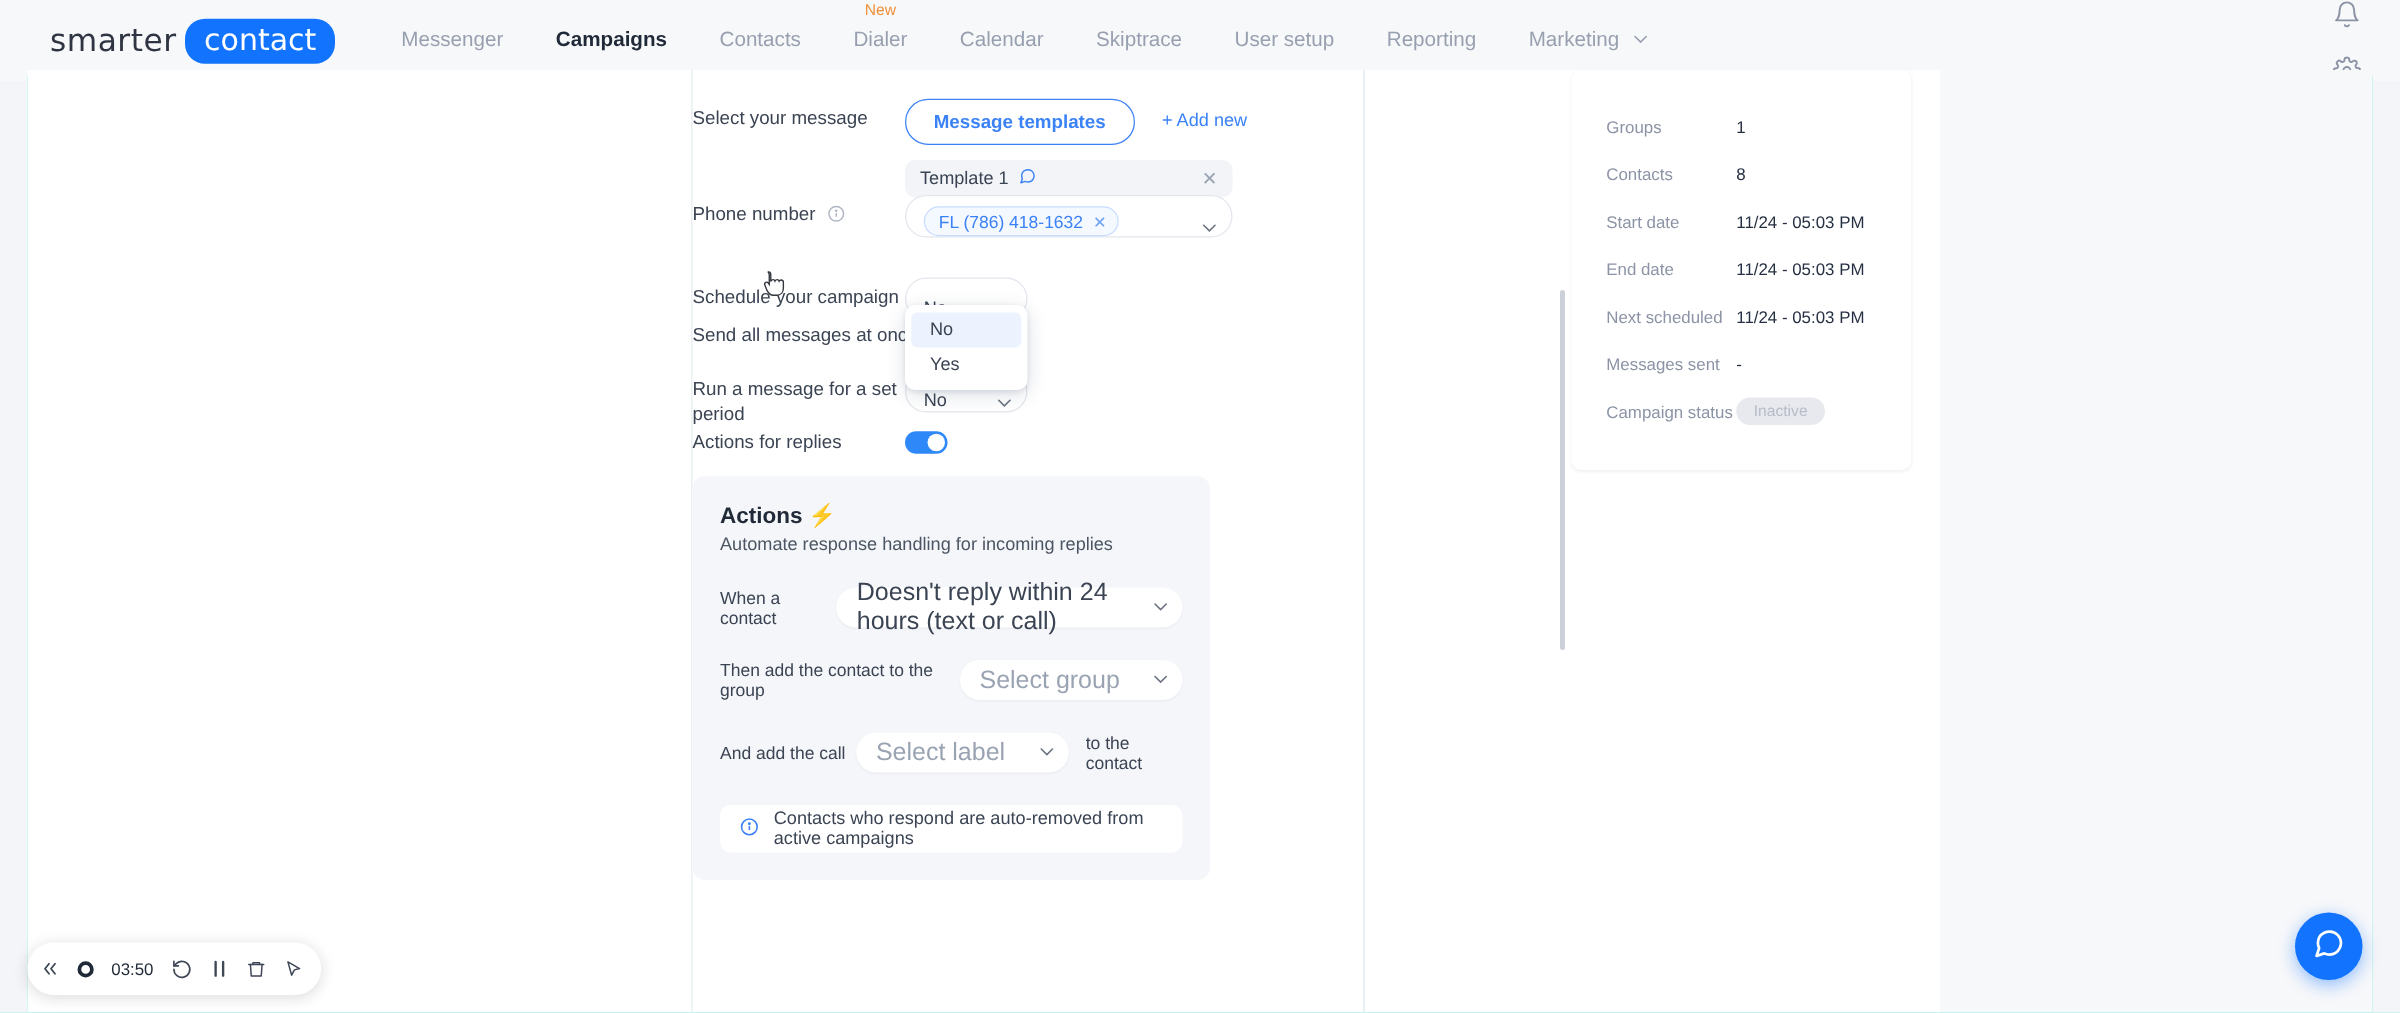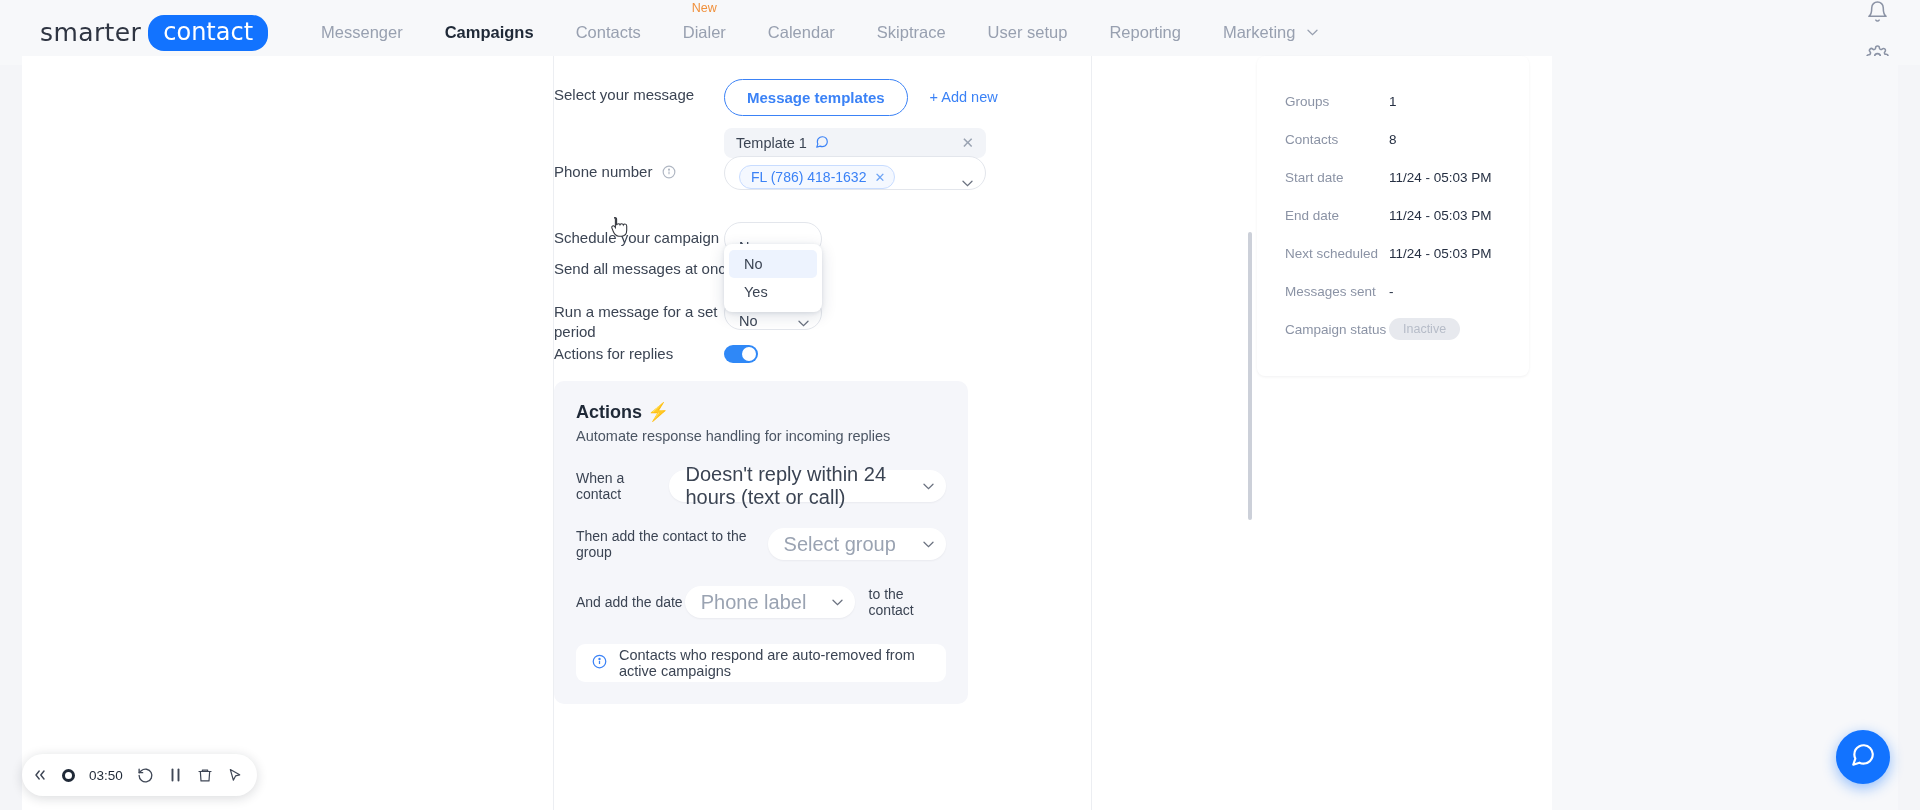--- a/index.html
+++ b/index.html
@@ -349,23 +349,23 @@
             <span>Select group</span>
             <span class="cv">
               <svg width="11" height="7" viewBox="0 0 11 7" fill="none">
                   <path d="M1 1.2 5.5 5.6 10 1.2" stroke="#6b7280" stroke-width="1.3" stroke-linecap="round"></path>
                 </svg>
             </span>
           </div>
         </div>
 
         <div class="act-row">
-          <span class="act-lbl" style="width:118px;">And add the date</span>
+          <span class="act-lbl" style="width:118px;">And add the call</span>
           <div class="act-sel ph" style="width:182px;">
-            <span>Phone label</span>
+            <span>Select label</span>
             <span class="cv">
               <svg width="11" height="7" viewBox="0 0 11 7" fill="none">
                   <path d="M1 1.2 5.5 5.6 10 1.2" stroke="#6b7280" stroke-width="1.3" stroke-linecap="round"></path>
                 </svg>
             </span>
           </div>
           <span class="act-lbl" style="margin-left:14px;">to the contact</span>
         </div>
 
         <div class="note">

